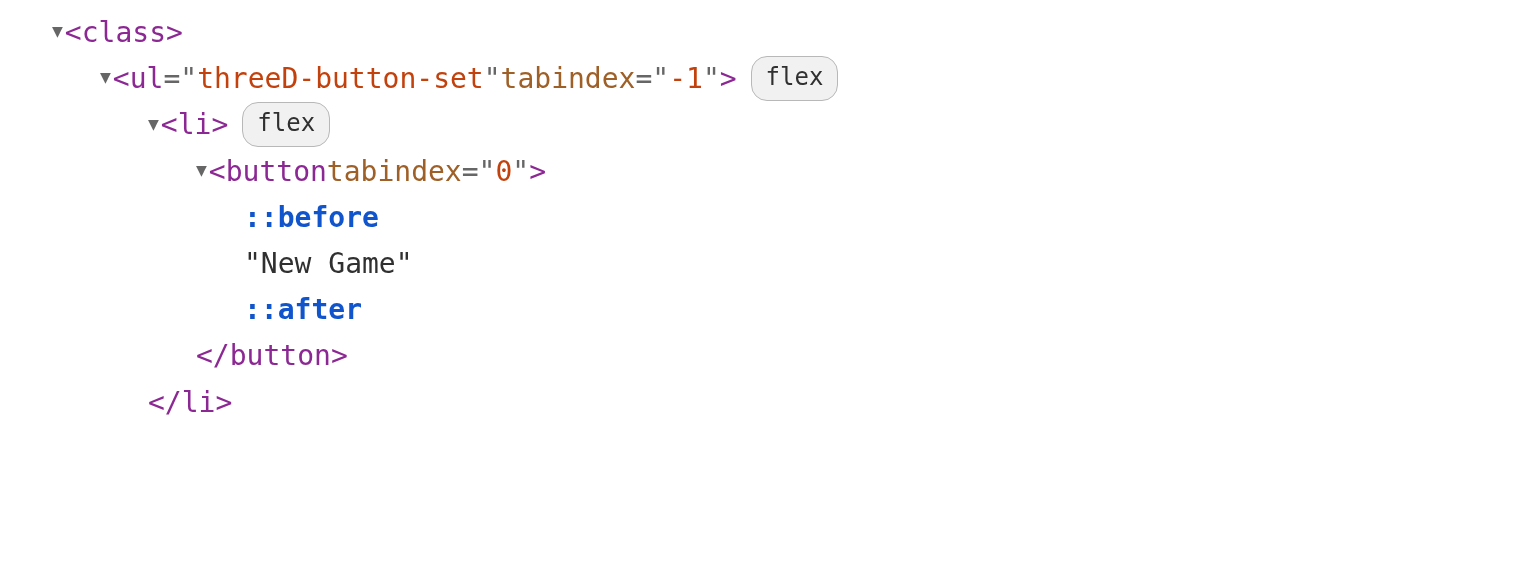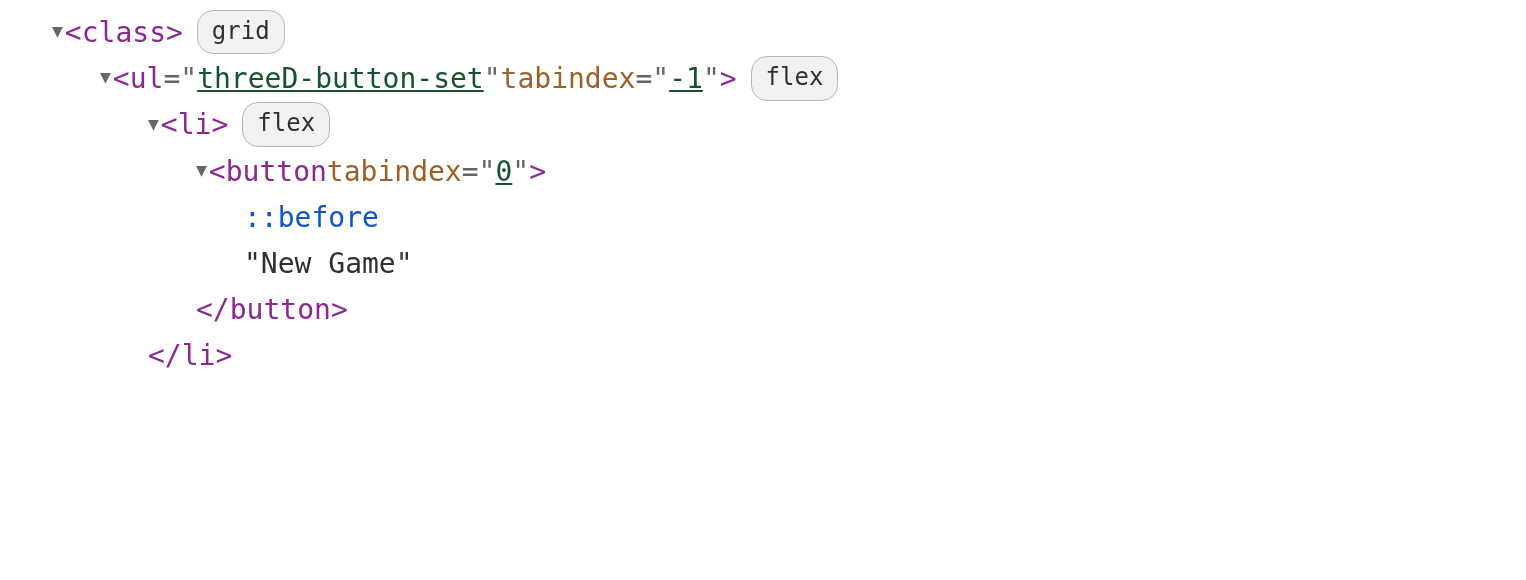--- a/index.html
+++ b/index.html
@@ -38,31 +38,31 @@
     .punct {
       color: #8c2893;
     }
     .tag-name {
       color: #8c2893;
     }
     .attr-name {
       color: #9e6027;
     }
     .attr-value {
-      color: #14532d;
-      text-decoration: underline;
+      color: #c2410c;
     }
     .eq {
       color: #666;
     }
     .quote {
       color: #666;
     }
     .pseudo {
       color: #1155cc;
+      font-weight: bold;
     }
     .text-content {
       color: #303030;
     }
     .badge {
       display: inline-block;
       background: #f1f1f1;
       border: 1.5px solid #b8b8b8;
       color: #303030;
       font-size: 24px;
@@ -77,21 +77,20 @@
   </style>
 </head>
 <body>
 
 <div id="tree">
     <div class="tree-row indent-0">
       <span class="arrow">▼</span>
       <span class="punct">&lt;</span>
       <span class="tag-name">class</span>
       <span class="punct">&gt;</span>
-      <span class="badge">grid</span>
     </div>
     <div class="tree-row indent-1">
       <span class="arrow">▼</span>
       <span class="punct">&lt;</span>
       <span class="tag-name">ul</span> 
       <span class="eq">=</span>
       <span class="quote">"</span>
       <span class="attr-value">threeD-button-set</span>
       <span class="quote">"</span> 
       <span class="attr-name">tabindex</span>
@@ -119,20 +118,23 @@
       <span class="attr-value">0</span>
       <span class="quote">"</span>
       <span class="punct">&gt;</span>
     </div>
     <div class="tree-row indent-4">
       <span class="pseudo">::before</span>
     </div>
     <div class="tree-row indent-4">
       <span class="text-content">"New Game"</span>
     </div>
+    <div class="tree-row indent-4">
+      <span class="pseudo">::after</span>
+    </div>
     <div class="tree-row indent-3">
       <span class="punct">&lt;/</span>
       <span class="tag-name">button</span>
       <span class="punct">&gt;</span>
     </div>
     <div class="tree-row indent-2">
       <span class="punct">&lt;/</span>
       <span class="tag-name">li</span>
       <span class="punct">&gt;</span>
     </div>

